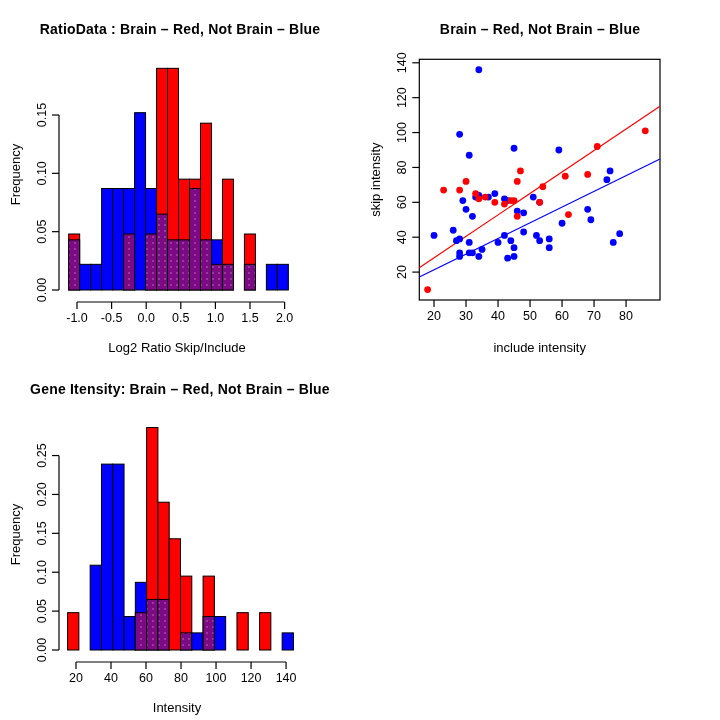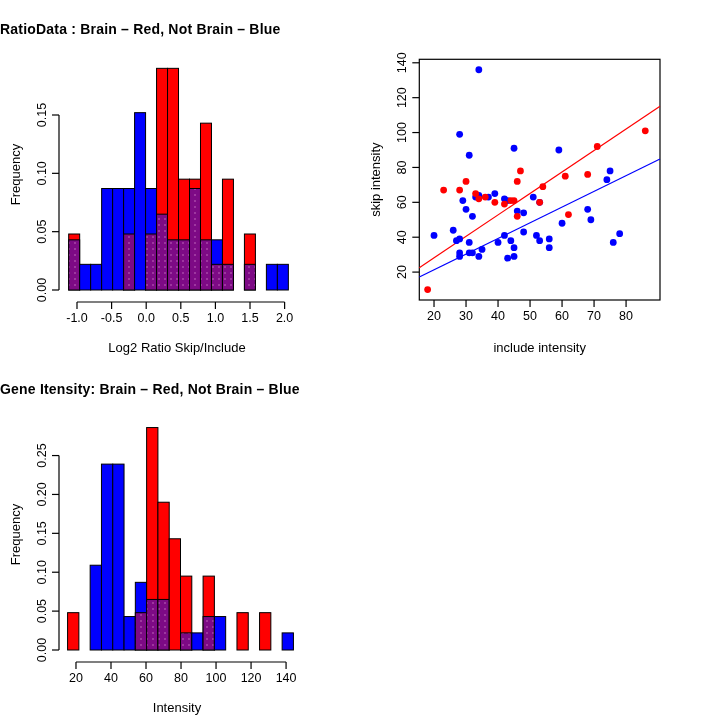--- a/index.html
+++ b/index.html
@@ -1,21 +1,21 @@
 <!DOCTYPE html>
 <html><head>
 <meta charset="utf-8">
 <style>
   html,body{margin:0;padding:0;background:#ffffff;width:720px;height:720px;overflow:hidden;
             font-family:"Liberation Sans",sans-serif;}
   .fig{position:relative;width:720px;height:720px;background:#fff;}
   .panel{position:absolute;width:360px;height:360px;}
   #p1{left:0;top:0}#p2{left:360px;top:0}#p3{left:0;top:360px}#p4{left:360px;top:360px}
   .panel svg{position:absolute;left:0;top:0;}
-  .ptitle{position:absolute;top:21px;left:0;width:100%;text-align:left;
+  .ptitle{position:absolute;top:21px;left:0;width:100%;text-align:center;
           font-size:14px;font-weight:bold;color:#000;letter-spacing:0.2px;white-space:nowrap;}
   svg text{fill:#000;}
   .tick{font-size:12.5px;}
   .axlab{font-size:13px;}
   .infobox{position:absolute;left:59px;top:59px;width:244px;height:241px;
            background-color:#f1c5cf;
            background-image:radial-gradient(circle at 1px 1px,#fadde2 30%,rgba(0,0,0,0) 31%),
                             radial-gradient(circle at 3px 3px,#e7b0c0 30%,rgba(0,0,0,0) 31%);
            background-size:4px 4px;}
   .iline{position:absolute;left:18px;font-size:13px;color:#000;white-space:nowrap;}
@@ -88,20 +88,21 @@
         <line x1="250.01466275659823" y1="302" x2="250.01466275659823" y2="309" stroke="#000" stroke-width="1.2"></line>
         <text x="250.01466275659823" y="322" text-anchor="middle" class="tick">1.5</text>
         <line x1="284.61876832844575" y1="302" x2="284.61876832844575" y2="309" stroke="#000" stroke-width="1.2"></line>
         <text x="284.61876832844575" y="322" text-anchor="middle" class="tick">2.0</text>
         <text x="20" y="174.5" text-anchor="middle" class="axlab" transform="rotate(-90 20 174.5)">Frequency</text>
         <text x="177" y="352" text-anchor="middle" class="axlab">Log2 Ratio Skip/Include</text>
       </svg>
   </div>
 
   <div class="panel" id="p2">
+    <div class="ptitle">Brain – Red, Not Brain – Blue</div>
     <svg id="s2" width="360" height="360" viewBox="0 0 360 360">
         <rect x="59.3" y="59.3" width="240.7" height="240.7" fill="none" stroke="#000" stroke-width="1.2"></rect>
         <line x1="74.02367021276595" y1="300" x2="74.02367021276595" y2="307" stroke="#000" stroke-width="1.2"></line>
         <text x="74.02367021276595" y="320" text-anchor="middle" class="tick">20</text>
         <line x1="106.03164893617021" y1="300" x2="106.03164893617021" y2="307" stroke="#000" stroke-width="1.2"></line>
         <text x="106.03164893617021" y="320" text-anchor="middle" class="tick">30</text>
         <line x1="138.03962765957448" y1="300" x2="138.03962765957448" y2="307" stroke="#000" stroke-width="1.2"></line>
         <text x="138.03962765957448" y="320" text-anchor="middle" class="tick">40</text>
         <line x1="170.04760638297873" y1="300" x2="170.04760638297873" y2="307" stroke="#000" stroke-width="1.2"></line>
         <text x="170.04760638297873" y="320" text-anchor="middle" class="tick">50</text>

